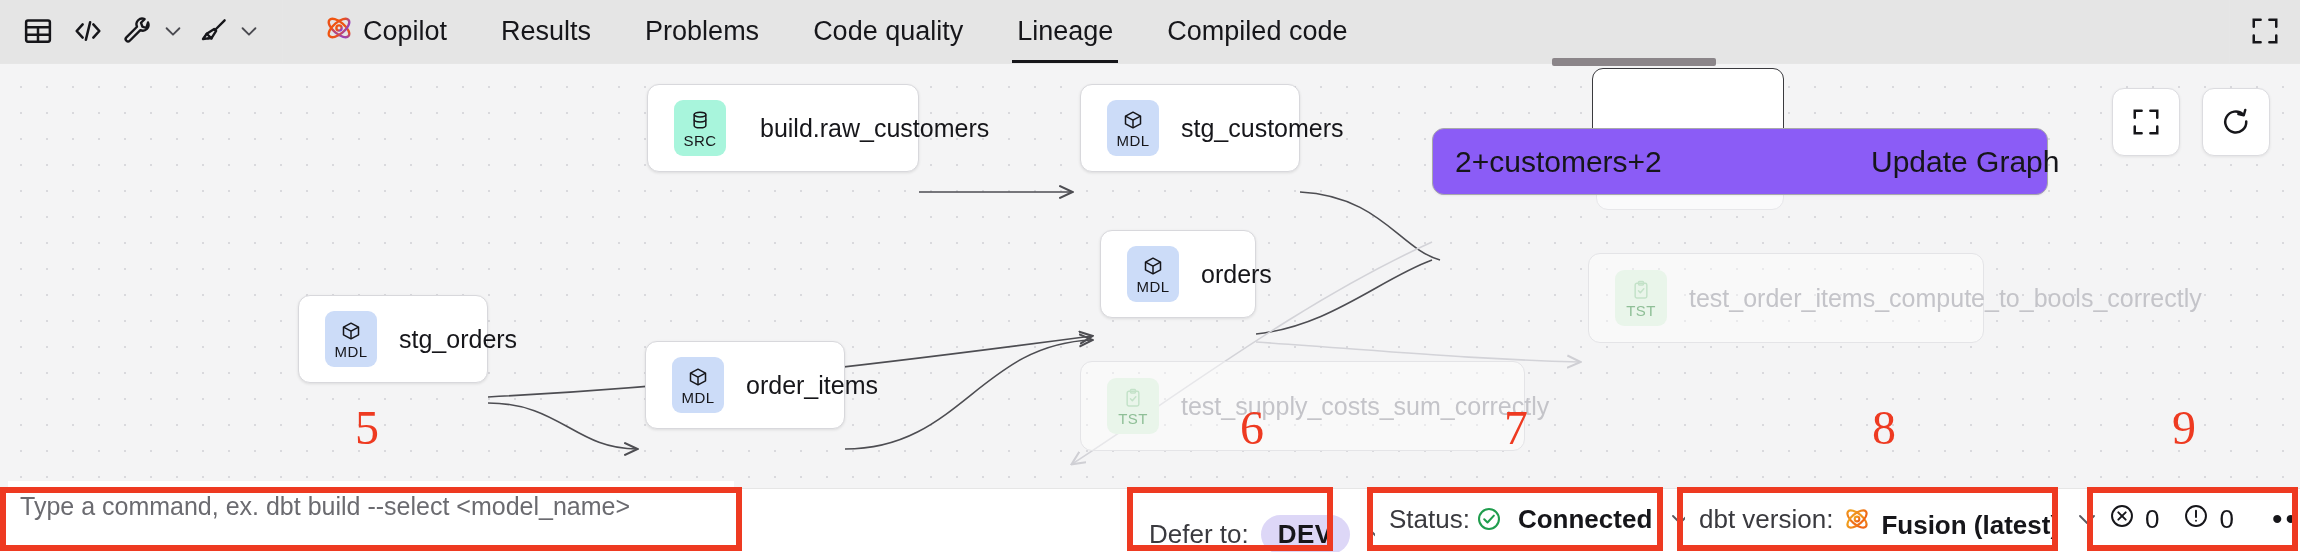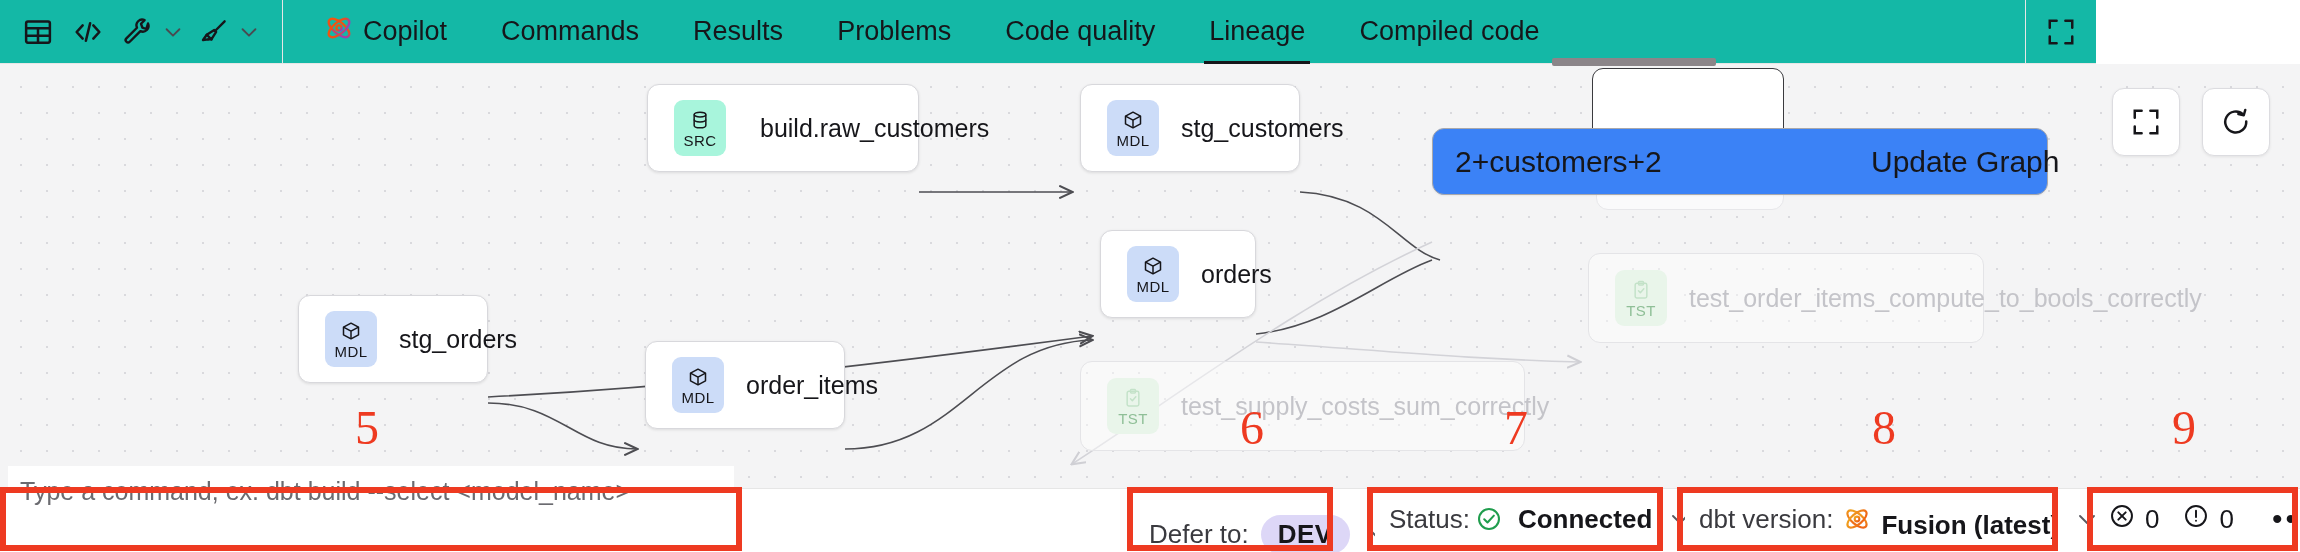--- a/index.html
+++ b/index.html
@@ -6,23 +6,23 @@
   body{
     width:2300px;height:552px;overflow:hidden;
     font-family:"Liberation Sans",sans-serif;
     background:#ffffff;color:#16161a;
     -webkit-font-smoothing:antialiased;
   }
   .app{position:relative;width:2300px;height:552px;}
 
   
   .topbar{
-    position:absolute;left:0;top:0;width:2096px;height:64px;
-    background:#14b8a6;border-bottom:1px solid #e6e6e6;
-    display:flex;align-items:center;box-sizing:border-box;
+    position:absolute;left:0;top:0;width:2300px;height:64px;
+    background:#e5e5e5;border-bottom:1px solid #e6e6e6;
+    display:flex;align-items:flex-end;box-sizing:border-box;
   }
   .tool-icons{display:flex;align-items:center;height:64px;padding-left:14px;gap:2px;}
   .ticon{
     width:48px;height:48px;display:flex;align-items:center;justify-content:center;
     border-radius:6px;cursor:pointer;
   }
   .ticon svg{display:block;}
   .chev{
     width:30px;height:48px;display:flex;align-items:center;justify-content:center;
     border-radius:6px;cursor:pointer;margin-left:-6px;
@@ -85,21 +85,21 @@
     display:flex;align-items:center;padding:0 26px;box-sizing:border-box;
   }
   .ghost .badge{background:#e6ecf8;}
   .ghost .badge .bico svg{opacity:.25;}
   .ghost .badge .blabel{color:#cfcfd4;}
   .ghost .nlabel{margin-left:22px;font-size:25px;color:#cfcfd4;}
 
   
   .graph-overlay{
     position:absolute;left:1432px;top:128px;height:67px;width:616px;
-    background:#3b82f6;border:1px solid #a8a8ac;border-radius:12px;
+    background:#8b5cf6;border:1px solid #a8a8ac;border-radius:12px;
     display:flex;align-items:stretch;box-sizing:border-box;z-index:6;
     box-shadow:0 1px 2px rgba(0,0,0,.05);
   }
   .graph-overlay .gq{
     flex:1;display:flex;align-items:center;padding-left:22px;font-size:30px;color:#16161a;
     background:transparent;border:none;outline:none;font-family:"Liberation Sans",sans-serif;
   }
   .graph-overlay .gsep{width:1px;background:#bcbcc0;margin:6px 0;}
   .graph-overlay .gbtn{
     display:flex;align-items:center;padding:0 28px;font-size:30px;color:#16161a;cursor:pointer;
@@ -127,21 +127,21 @@
     position:absolute;color:#ee3a21;font-size:48px;line-height:1;
     font-family:"Liberation Serif",serif;z-index:30;
   }
 
   
   .bottombar{
     position:absolute;left:0;top:488px;width:2300px;height:64px;
     background:#fff;border-top:1px solid #e6e6e6;display:flex;align-items:center;
     box-sizing:border-box;
   }
-  .cmd-wrap{position:absolute;left:8px;top:466px;width:726px;height:50px;z-index:20;}
+  .cmd-wrap{position:absolute;left:8px;top:481px;width:726px;height:50px;z-index:20;}
   .cmd-input{
     width:100%;height:100%;box-sizing:border-box;border:none;outline:none;background:#fff;
     font-size:25px;color:#16161a;font-family:"Liberation Sans",sans-serif;padding:0 12px;
   }
   .cmd-input::placeholder{color:#6b6b70;opacity:1;}
 
   .status-group{position:absolute;top:494px;height:50px;display:flex;align-items:center;
     background:#fff;z-index:20;box-sizing:border-box;}
   .sg-inner{display:flex;align-items:center;height:50px;padding:0 14px;font-size:26px;color:#3a3a3f;white-space:nowrap;}
   .sg-inner .lab{color:#3a3a3f;}
@@ -225,23 +225,20 @@
                   <stop offset="100%" stop-color="#7b3bf0"></stop>
             </linearGradient>
               </defs>
             <ellipse cx="12" cy="12" rx="10" ry="4.6" stroke="url(#cpg)" transform="rotate(40 12 12)"></ellipse>
             <ellipse cx="12" cy="12" rx="10" ry="4.6" stroke="url(#cpg)" transform="rotate(-40 12 12)"></ellipse>
             <circle cx="12" cy="12" r="2.1" stroke="url(#cpg)"></circle>
           </svg>
         </span>
         <span>Copilot</span>
       </div>
-      <div class="tab">
-          <span>Commands</span>
-        </div>
       <div class="tab">
           <span>Results</span>
         </div>
       <div class="tab">
           <span>Problems</span>
         </div>
       <div class="tab">
           <span>Code quality</span>
         </div>
       <div class="tab active">

